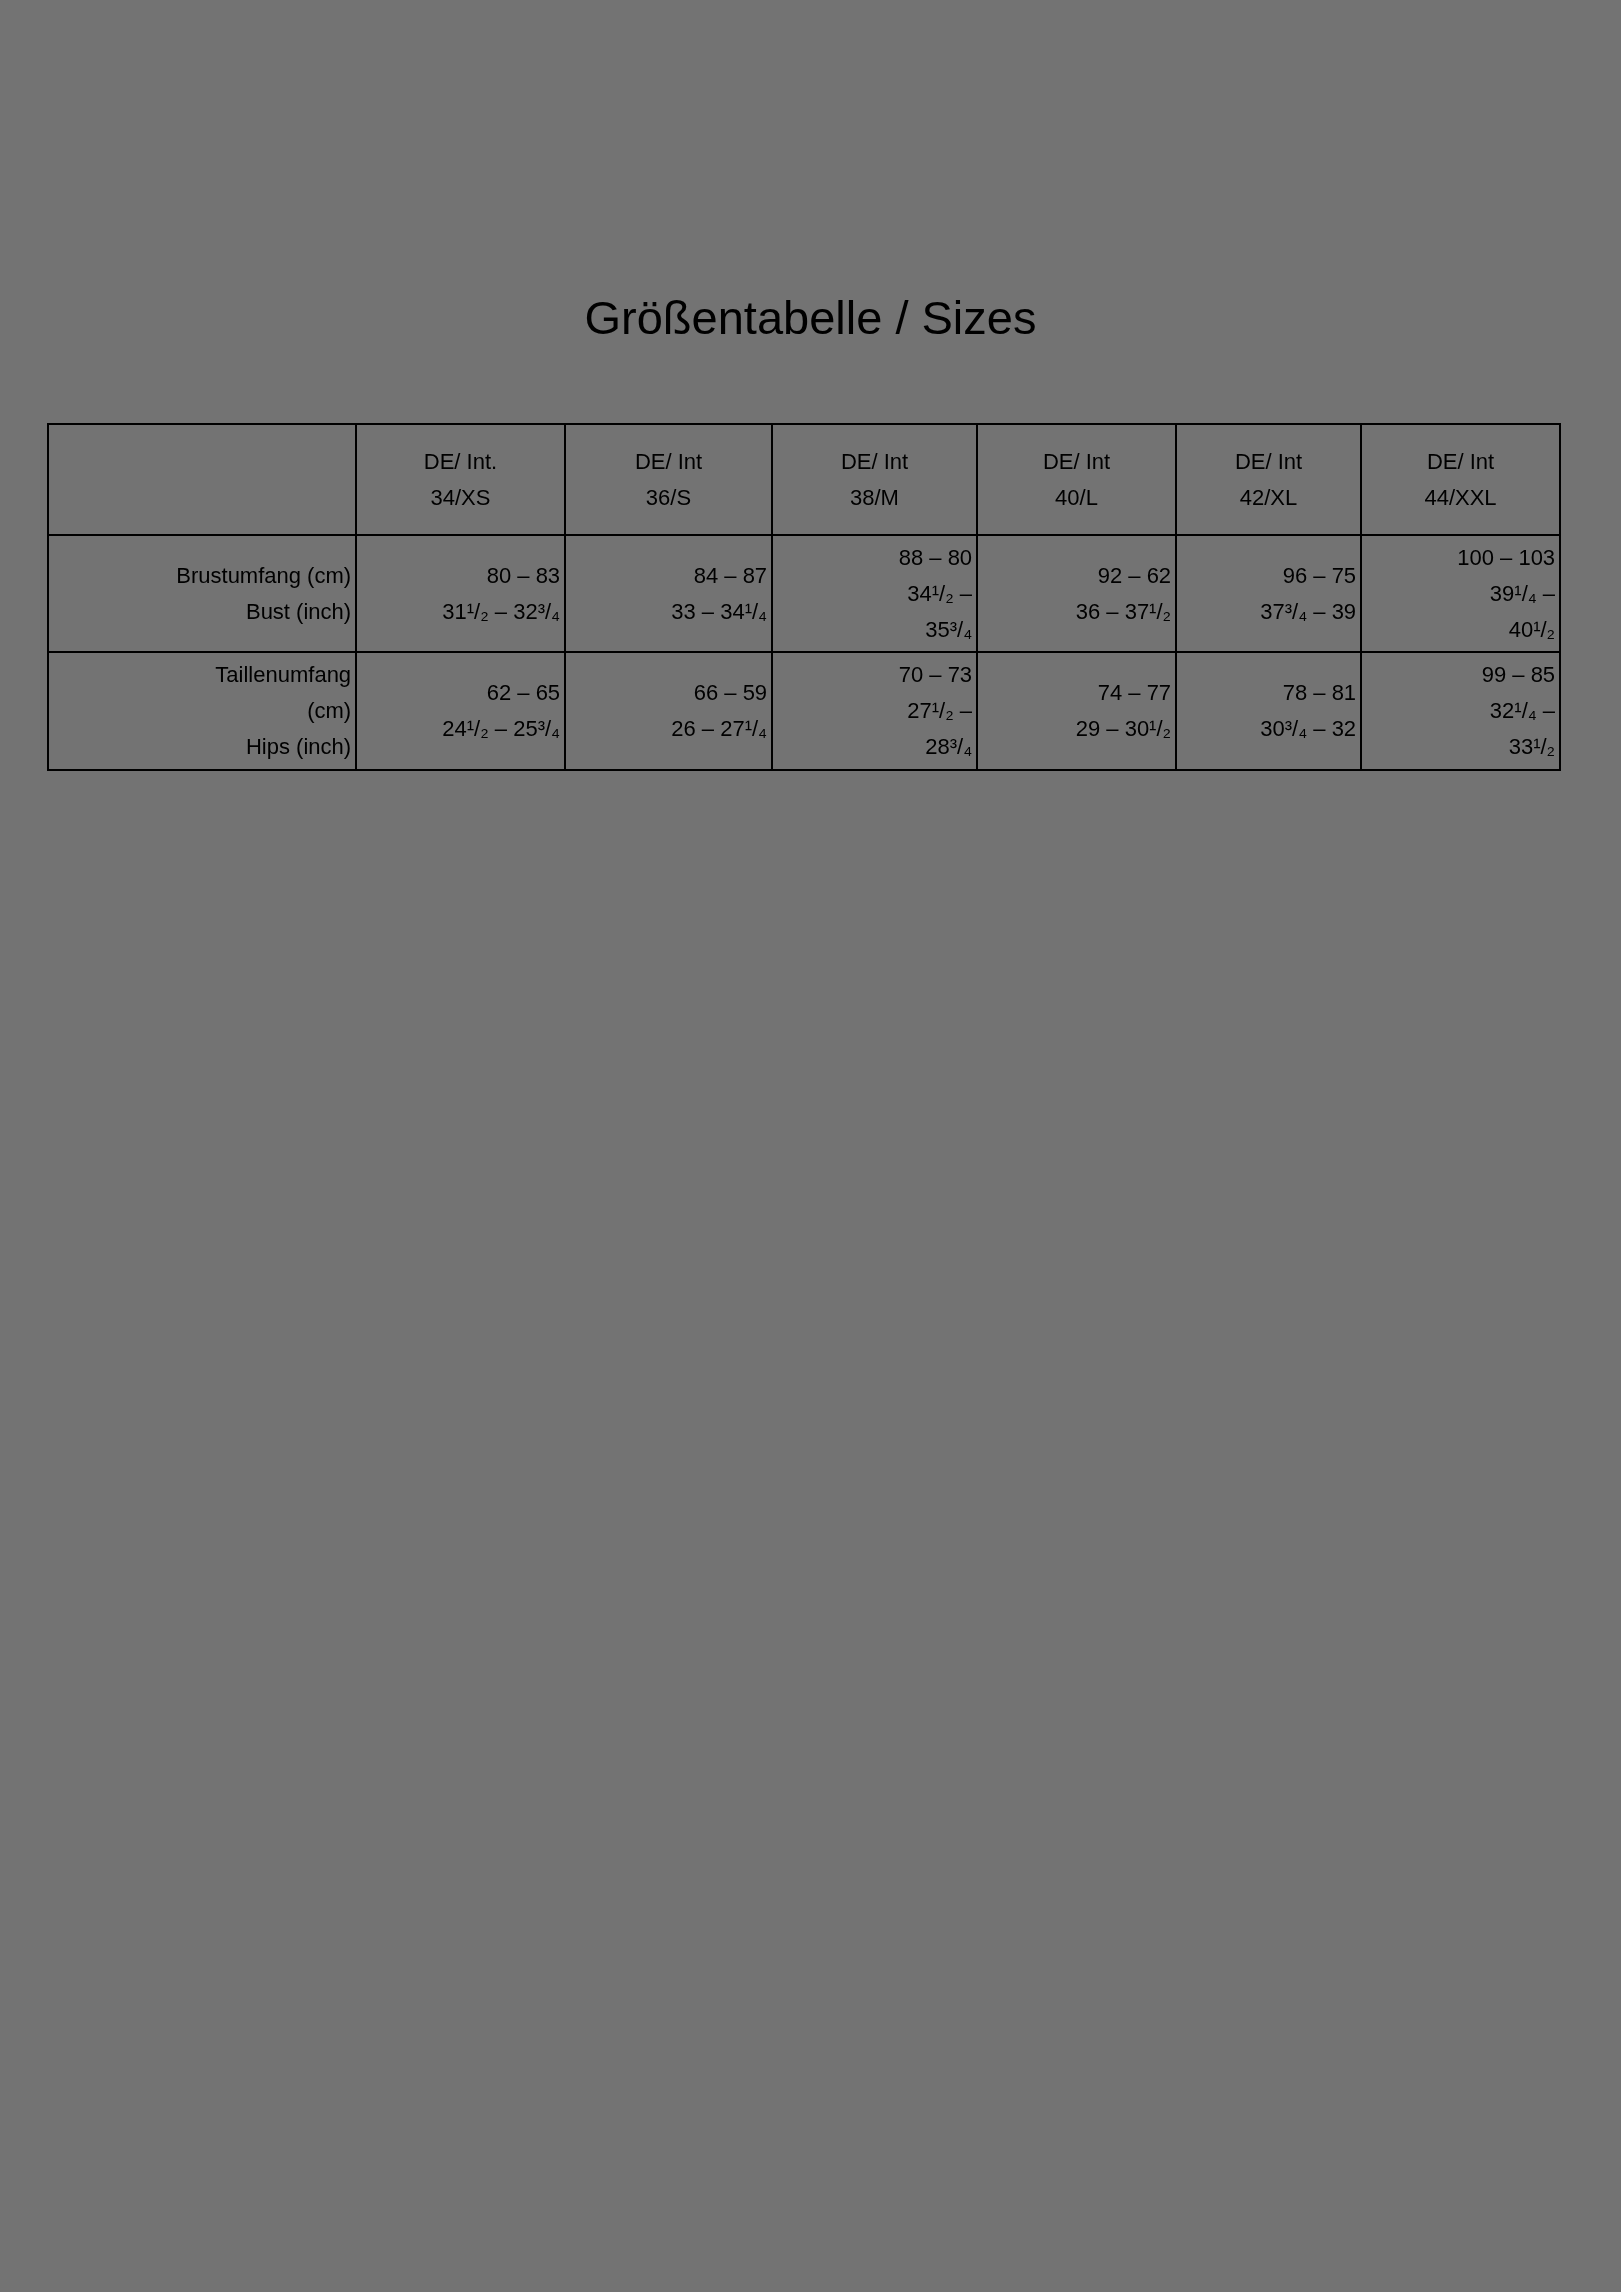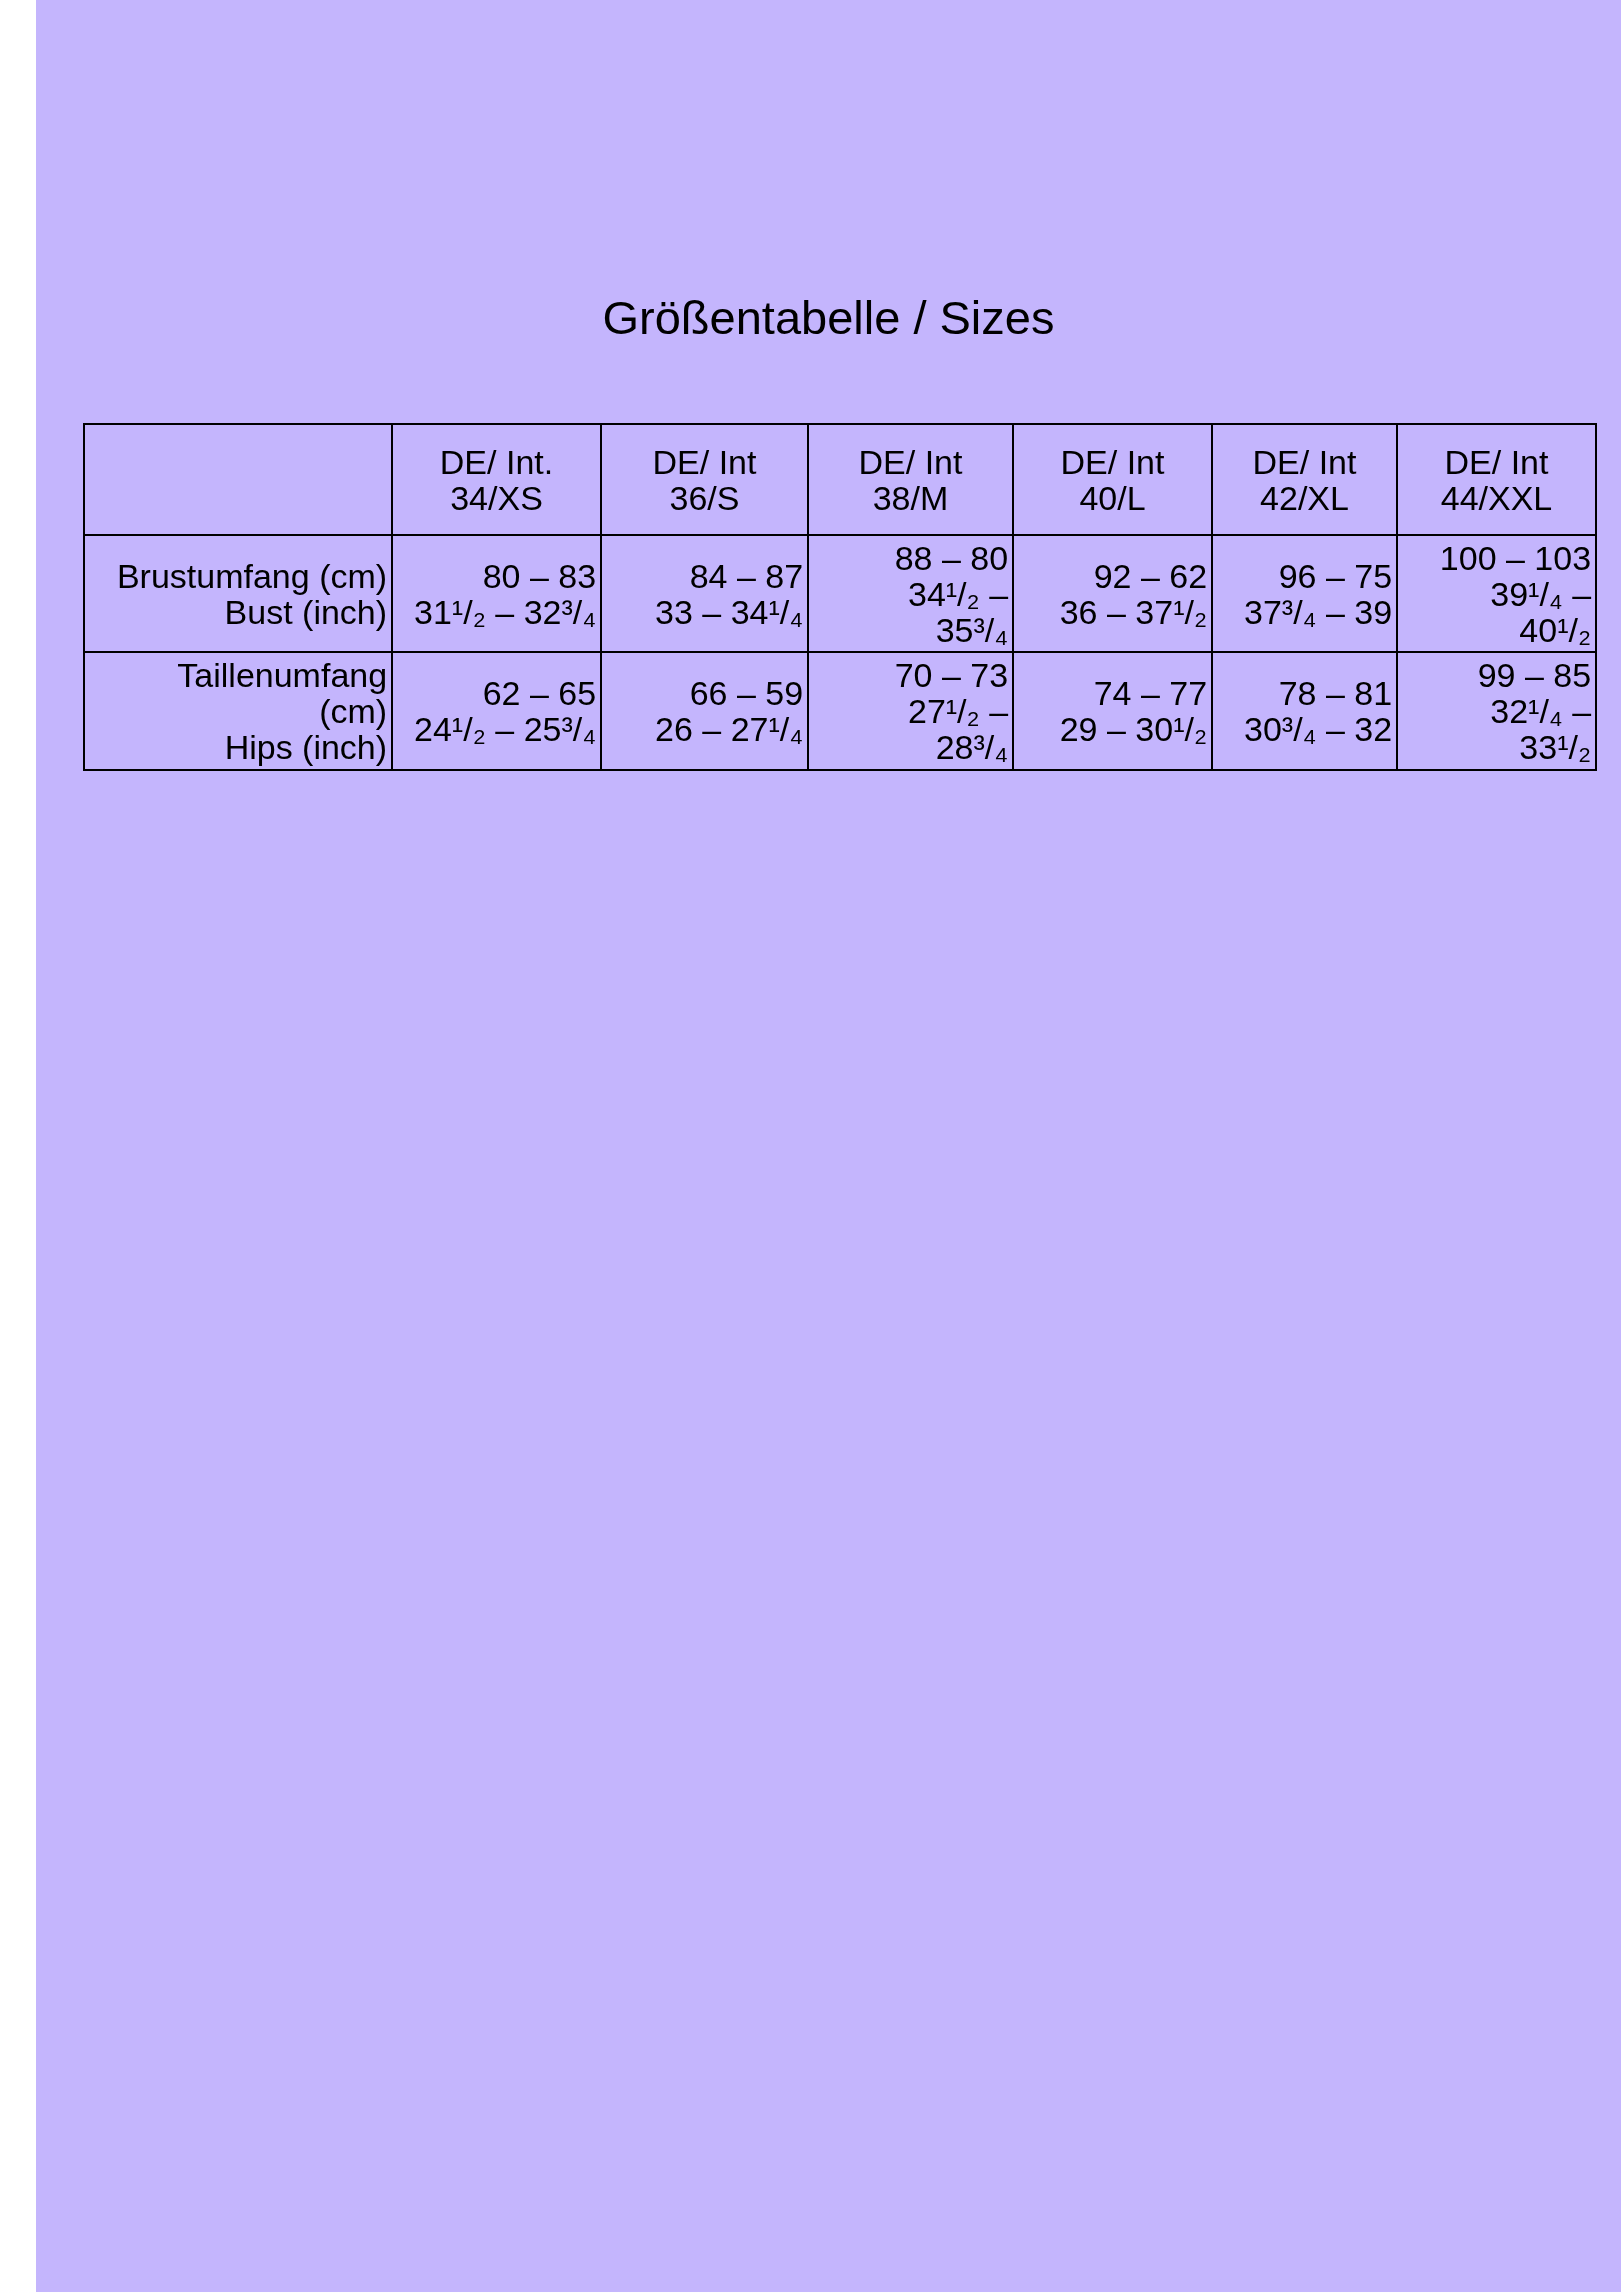--- a/index.html
+++ b/index.html
@@ -10,22 +10,21 @@
   body {
     width: 1621px;
     height: 2293px;
     position: relative;
     font-family: "Liberation Sans", "DejaVu Sans", sans-serif;
     color: #000000;
   }
   .page {
     position: absolute;
     inset: 0;
-    background: #c4b5fd;
-    margin-left: 36px;
+    background: #737373;
   }
   .doc-title {
     position: absolute;
     top: 294px;
     left: 0;
     width: 100%;
     margin: 0;
     text-align: center;
     font-size: 47px;
     line-height: 47px;
@@ -43,21 +42,21 @@
   col.c0 { width: 308px; }
   col.c1 { width: 209px; }
   col.c2 { width: 207px; }
   col.c3 { width: 205px; }
   col.c4 { width: 199px; }
   col.c5 { width: 185px; }
   col.c6 { width: 199px; }
   .size-table th,
   .size-table td {
     border: 2.9px solid #000000;
-    font-size: 34px;
+    font-size: 22px;
     line-height: 36px;
     font-weight: 400;
     vertical-align: middle;
     white-space: pre-line;
     overflow: hidden;
   }
   .size-table thead th {
     height: 109px;
     text-align: center;
     padding: 0;

